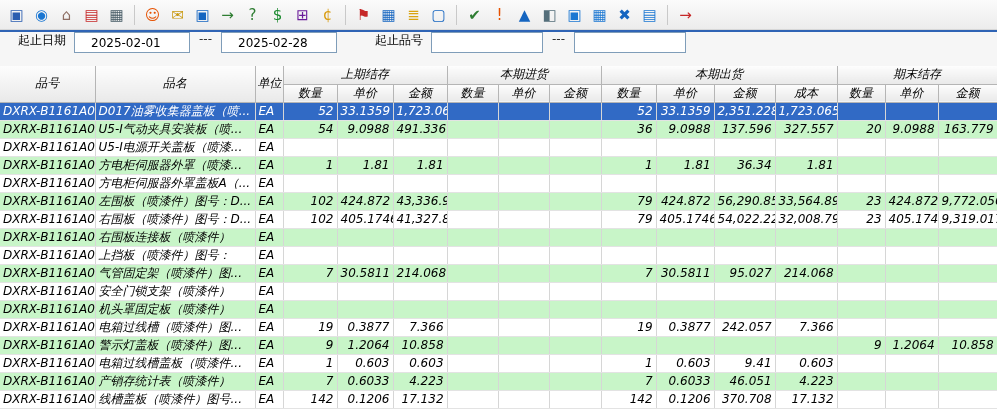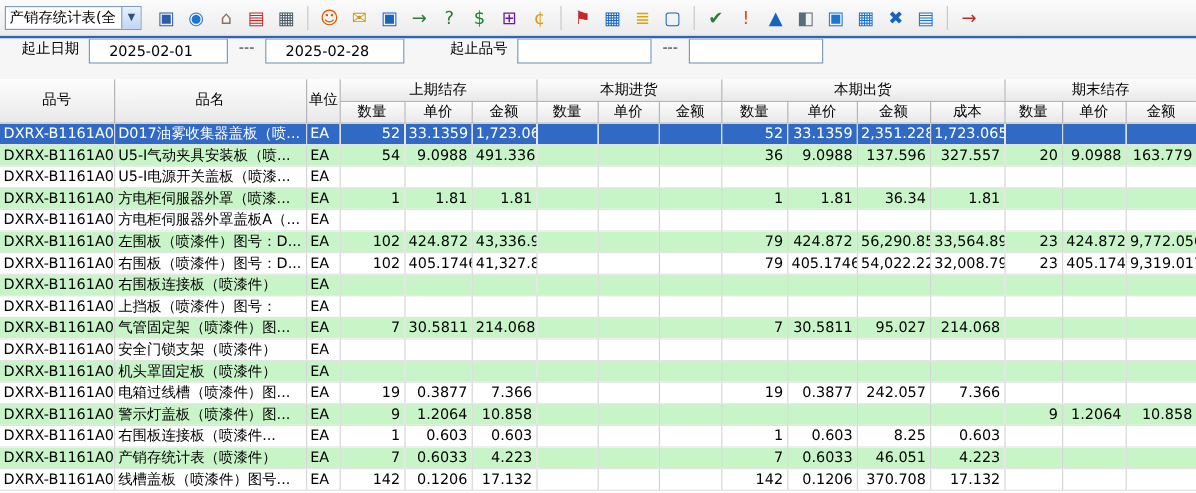--- a/index.html
+++ b/index.html
@@ -81,20 +81,21 @@
   .filters .w-item { width: 112px; }
   .filters .dash { color: #333; margin: 0 3px; }
   .gap { width: 26px; }
 
   
   .grid-wrap { flex: 1 1 auto; overflow: hidden; background: #fff; }
   table {
     border-collapse: collapse;
     table-layout: fixed;
     width: 997px;
+    font-style: italic;
   }
   th {
     background: linear-gradient(#fdfdfd, #e9e9e9);
     border-right: 1px solid #b5b5b5;
     border-bottom: 1px solid #b5b5b5;
     font-weight: normal;
     text-align: center;
     height: 18px;
     padding: 0 2px;
     white-space: nowrap; overflow: hidden;
@@ -111,24 +112,20 @@
   tr.alt td { background: #c8f5c8; }
   tr.sel td { background: #316ac5; color: #fff; }
   tbody tr { cursor: default; }
 </style>
 </head>
 <body>
 
 <div class="app">
 
   <div class="toolbar">
-    <div class="report-select">
-      <span class="txt">产销存统计表(全</span>
-      <span class="dd-btn">▼</span>
-    </div>
     <div class="icons" id="toolbar-icons">
         <span class="ticon" style="color: rgb(42, 93, 176);">▣</span>
         <span class="ticon" style="color: rgb(25, 118, 210);">◉</span>
         <span class="ticon" style="color: rgb(141, 110, 99);">⌂</span>
         <span class="ticon" style="color: rgb(198, 40, 40);">▤</span>
         <span class="ticon" style="color: rgb(69, 90, 100);">▦</span>
         <span class="tsep"></span>
         <span class="ticon" style="color: rgb(230, 81, 0);">☺</span>
         <span class="ticon" style="color: rgb(201, 154, 18);">✉</span>
         <span class="ticon" style="color: rgb(21, 101, 192);">▣</span>
@@ -464,31 +461,31 @@
               <td class="num"></td>
               <td class="num"></td>
               <td class="num"></td>
               <td class="num"></td>
               <td class="num">9</td>
               <td class="num">1.2064</td>
               <td class="num">10.858</td>
             </tr>
             <tr>
               <td class="txt">DXRX-B1161A0...</td>
-              <td class="txt">右围板连接板（喷漆件...</td>
+              <td class="txt">电箱过线槽盖板（喷漆件...</td>
               <td class="txt">EA</td>
               <td class="num">1</td>
               <td class="num">0.603</td>
               <td class="num">0.603</td>
               <td class="num"></td>
               <td class="num"></td>
               <td class="num"></td>
               <td class="num">1</td>
               <td class="num">0.603</td>
-              <td class="num">8.25</td>
+              <td class="num">9.41</td>
               <td class="num">0.603</td>
               <td class="num"></td>
               <td class="num"></td>
               <td class="num"></td>
             </tr>
             <tr class="alt">
               <td class="txt">DXRX-B1161A0...</td>
               <td class="txt">产销存统计表（喷漆件）</td>
               <td class="txt">EA</td>
               <td class="num">7</td>

